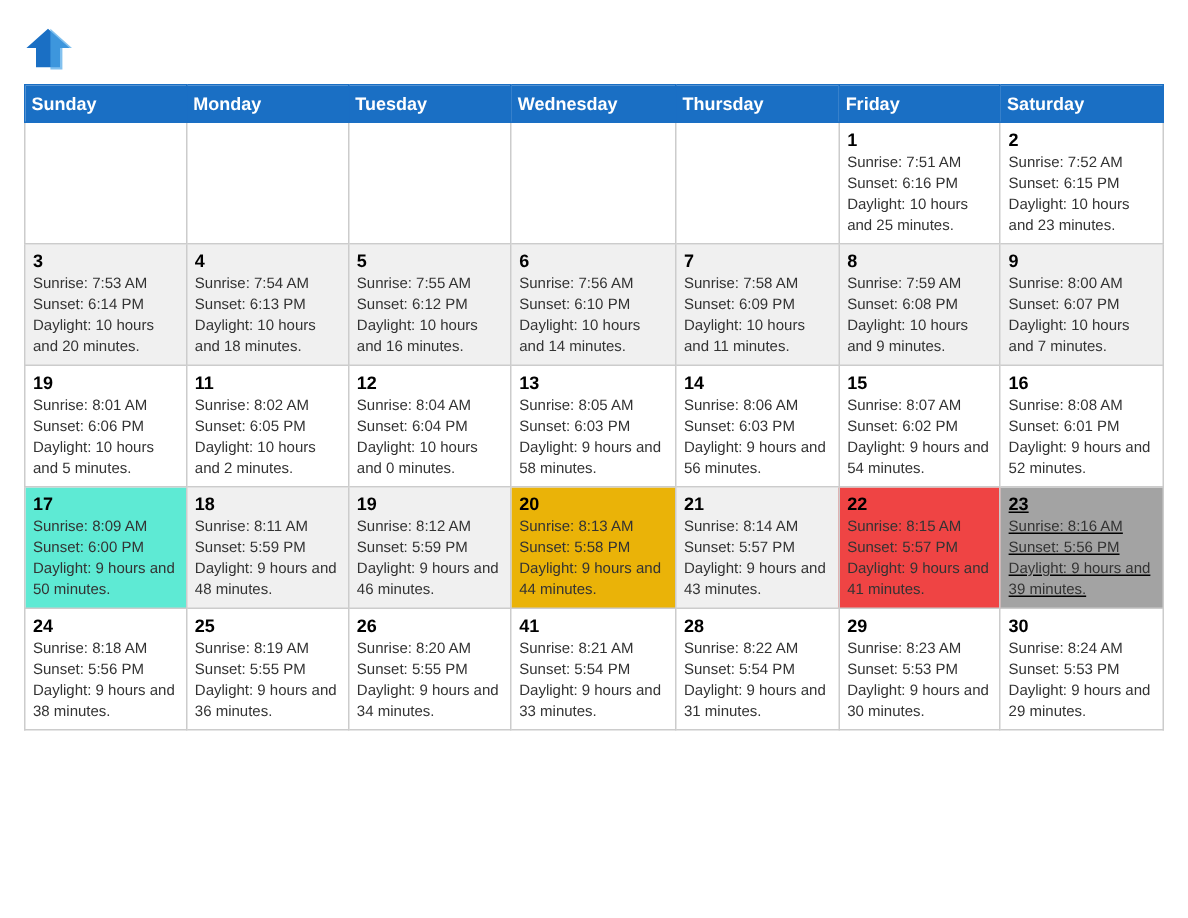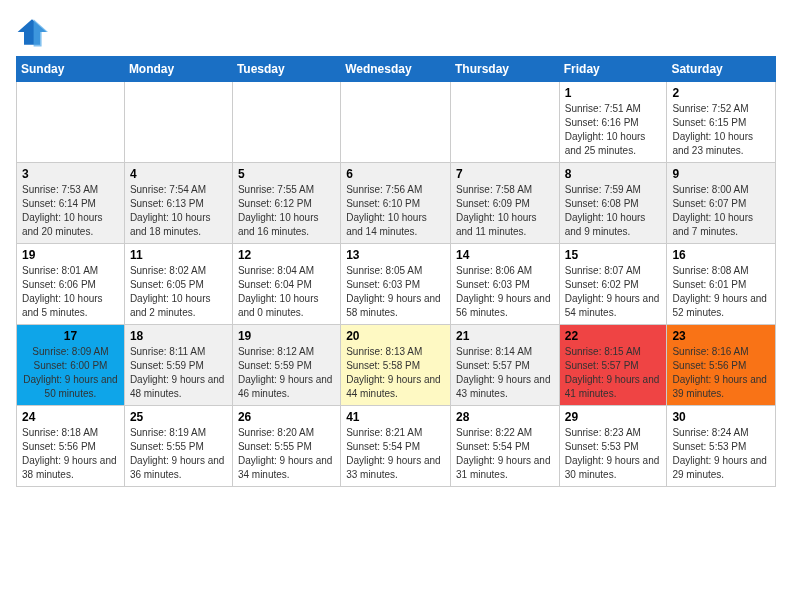--- a/index.html
+++ b/index.html
@@ -193,45 +193,45 @@
         <td>
           <span class="day-number">15</span>
           <div class="day-info">Sunrise: 8:07 AM<br>Sunset: 6:02 PM<br>Daylight: 9 hours and 54 minutes.</div>
         </td>
         <td>
           <span class="day-number">16</span>
           <div class="day-info">Sunrise: 8:08 AM<br>Sunset: 6:01 PM<br>Daylight: 9 hours and 52 minutes.</div>
         </td>
       </tr>
       <tr>
-        <td style="background: #0ea5e9; text-align: center;">
+        <td style="background: #5eead4;">
           <span class="day-number">17</span>
           <div class="day-info">Sunrise: 8:09 AM<br>Sunset: 6:00 PM<br>Daylight: 9 hours and 50 minutes.</div>
         </td>
         <td style="background: rgb(240, 240, 240); margin-left: 43px;">
           <span class="day-number">18</span>
           <div class="day-info">Sunrise: 8:11 AM<br>Sunset: 5:59 PM<br>Daylight: 9 hours and 48 minutes.</div>
         </td>
         <td style="background: rgb(240, 240, 240);">
           <span class="day-number">19</span>
           <div class="day-info">Sunrise: 8:12 AM<br>Sunset: 5:59 PM<br>Daylight: 9 hours and 46 minutes.</div>
         </td>
-        <td style="background: #fef9c3;">
+        <td style="background: #eab308;">
           <span class="day-number">20</span>
           <div class="day-info">Sunrise: 8:13 AM<br>Sunset: 5:58 PM<br>Daylight: 9 hours and 44 minutes.</div>
         </td>
         <td style="background: rgb(240, 240, 240); margin-top: 48px;">
           <span class="day-number">21</span>
           <div class="day-info">Sunrise: 8:14 AM<br>Sunset: 5:57 PM<br>Daylight: 9 hours and 43 minutes.</div>
         </td>
         <td style="background: #ef4444;">
           <span class="day-number">22</span>
           <div class="day-info">Sunrise: 8:15 AM<br>Sunset: 5:57 PM<br>Daylight: 9 hours and 41 minutes.</div>
         </td>
-        <td style="background: #f97316;">
+        <td style="background: #a3a3a3; text-decoration: underline;">
           <span class="day-number">23</span>
           <div class="day-info">Sunrise: 8:16 AM<br>Sunset: 5:56 PM<br>Daylight: 9 hours and 39 minutes.</div>
         </td>
       </tr>
       <tr>
         <td>
           <span class="day-number">24</span>
           <div class="day-info">Sunrise: 8:18 AM<br>Sunset: 5:56 PM<br>Daylight: 9 hours and 38 minutes.</div>
         </td>
         <td>

